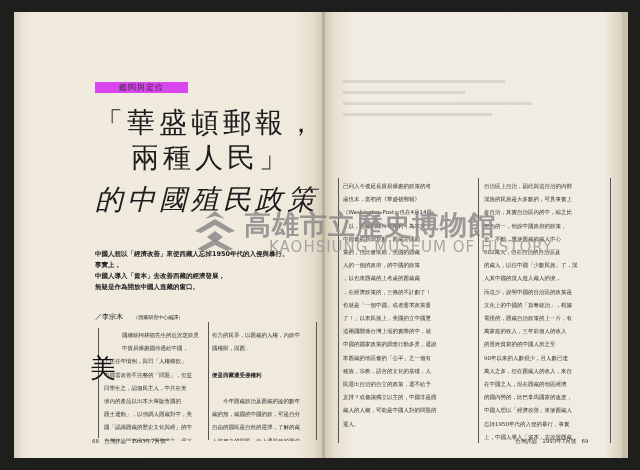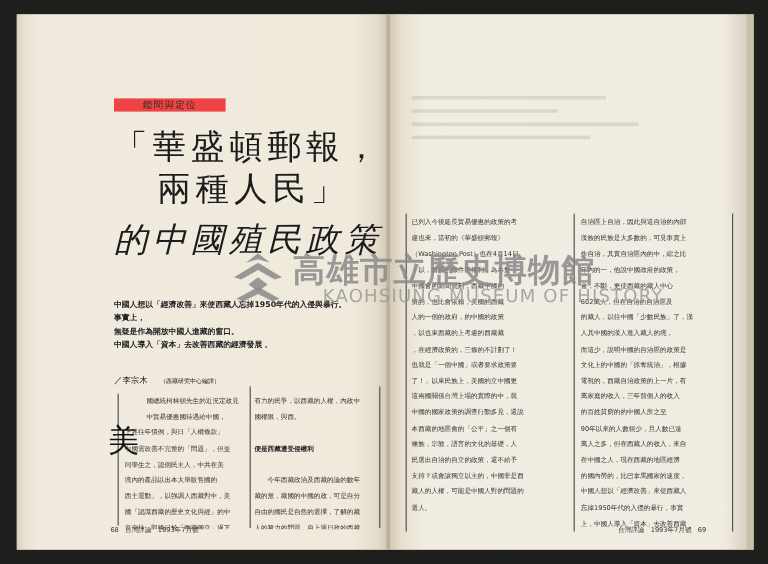--- a/index.html
+++ b/index.html
@@ -23,21 +23,21 @@
   .edge-right {
     position:absolute; left:622px; top:12px; width:6px; height:446px;
     background:#c9c0ab;
   }
   .gutter {
     position:absolute; left:322px; top:12px; width:3px; height:446px;
     background:#b9b09b;
   }
   .section-tag {
     position:absolute; left:95px; top:82px; width:93px; height:11px;
-    background:#ef4444; color:#2a2a2a;
+    background:#d946ef; color:#2a2a2a;
     font-family:"DejaVu Sans", sans-serif; font-size:8px; line-height:11px;
     text-align:center; letter-spacing:1px;
   }
   .headline {
     position:absolute; left:95px; font-size:28px; color:#1c1c1c;
     letter-spacing:4px; font-family:"DejaVu Serif", serif; white-space:nowrap;
   }
   .h1 { top:104px; }
   .h2 { top:139px;margin-left:36px; }
   .h3 { top:181px;font-style:italic; }
@@ -109,22 +109,22 @@
 </div>
 
 <div class="section-tag">鑑問與定位</div>
 <div class="headline h1">「華盛頓郵報，</div>
 <div class="headline h2">兩種人民」</div>
 <div class="headline h3">的中國殖民政策</div>
 
 <div class="lede">
   <div>中國人想以「經濟改善」來使西藏人忘掉1950年代的入侵與暴行。</div>
   <div>事實上，</div>
+  <div>中國人導入「資本」去改善西藏的經濟發展，</div>
   <div>無疑是作為開放中國人進藏的窗口。</div>
-  <div>中國人導入「資本」去改善西藏的經濟發展，</div>
 </div>
 
 <div class="byline">
   <span>／李宗木</span>
   <span class="aff">（西藏研究中心編譯）</span>
 </div>
 
 <div class="rule" style="left:98px; top:328px; height:110px;"></div>
 <div class="rule" style="left:208px; top:322px; height:118px;"></div>
 <div class="rule" style="left:316px; top:322px; height:118px;"></div>

